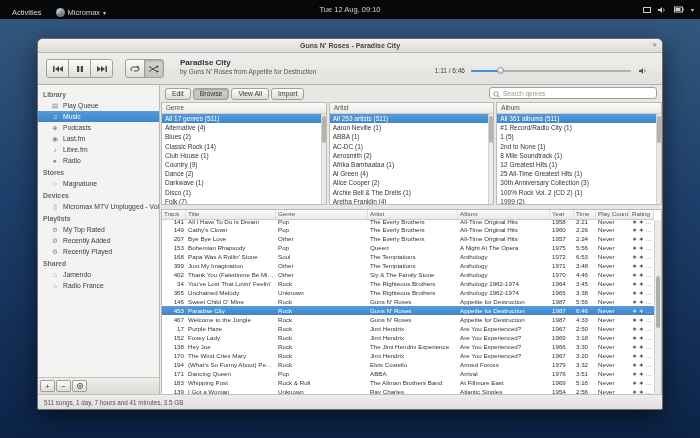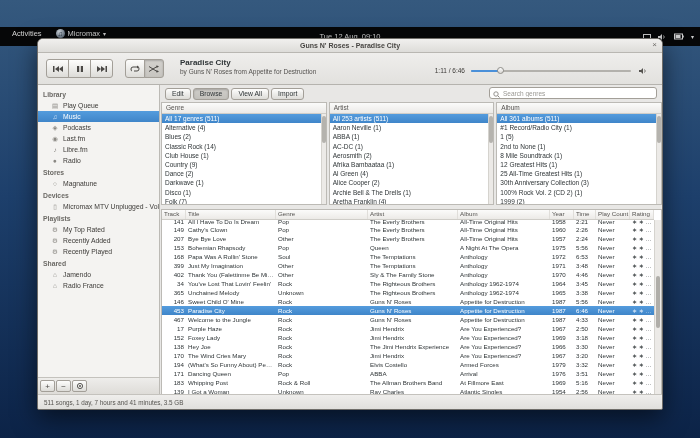--- a/index.html
+++ b/index.html
@@ -1,21 +1,21 @@
 <!DOCTYPE html>
 <html><head>
 <meta charset="utf-8">
 <style>
   * { margin:0; padding:0; box-sizing:border-box; font-family:"Liberation Sans","DejaVu Sans",sans-serif; }
   html,body { width:700px; height:438px; overflow:hidden; }
   body { background:linear-gradient(180deg,#35597e 0%,#1d3f6b 45%,#0c2347 100%); position:relative; }
 
   
   .topbar { position:absolute; left:0; top:0; width:700px; height:19px; background:#060708; color:#d6d6d6;
-            display:flex; align-items:flex-start; font-size:7.5px;margin-top:27px; }
+            display:flex; align-items:flex-end; font-size:7.5px; }
   .tb-left { display:flex; align-items:center; gap:10px; padding-left:8px; }
   .tb-activities { padding:2px 4px; }
   .tb-app { display:flex; align-items:center; gap:3px; }
   .tb-app-ico { width:9px; height:9px; border-radius:50%; background:radial-gradient(circle at 35% 30%,#cfd6dd,#6d7a88 70%);
                 color:#22303f; font-size:7px; line-height:9px; text-align:center; }
   .tb-clock { position:absolute; left:50%; transform:translateX(-50%); top:0; height:19px; display:flex; align-items:center; }
   .tb-right { position:absolute; right:6px; top:0; height:19px; display:flex; align-items:center; gap:7px; }
   .tb-right svg { display:block; }
   .caret { font-size:6px; color:#cccccc; }
 

